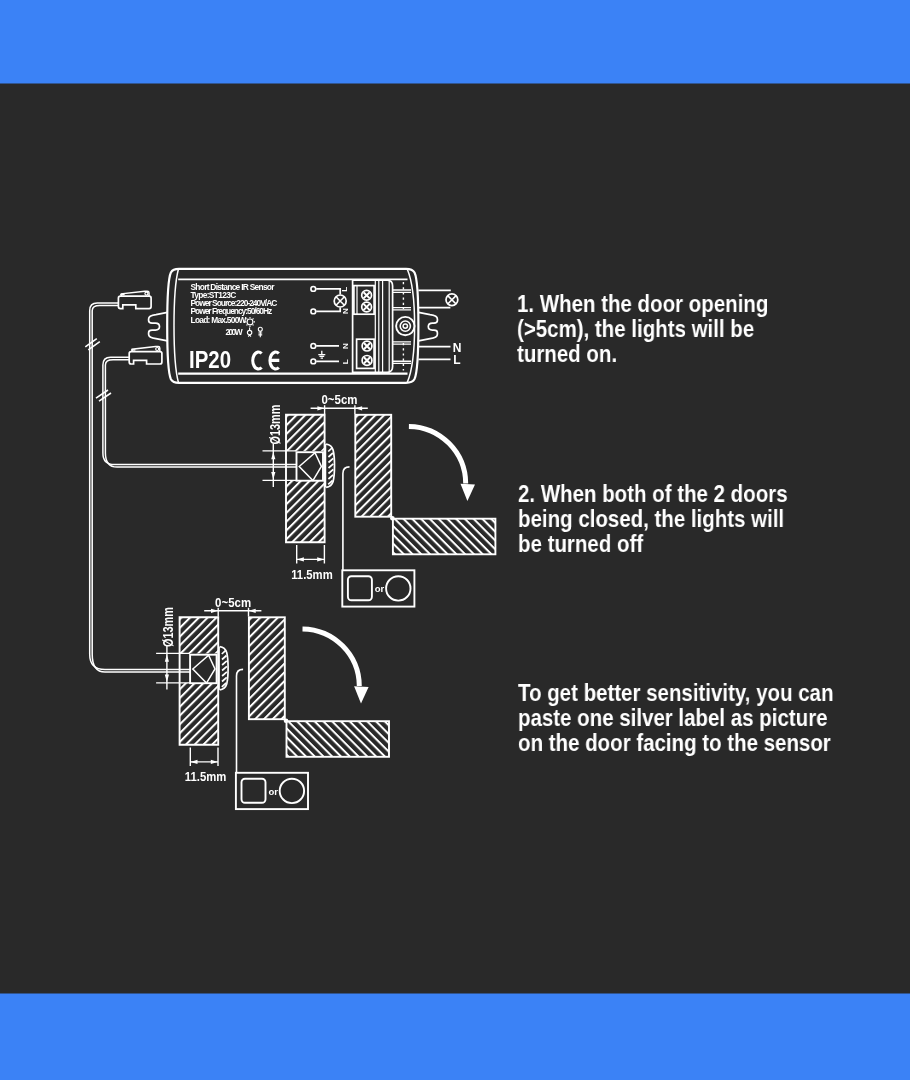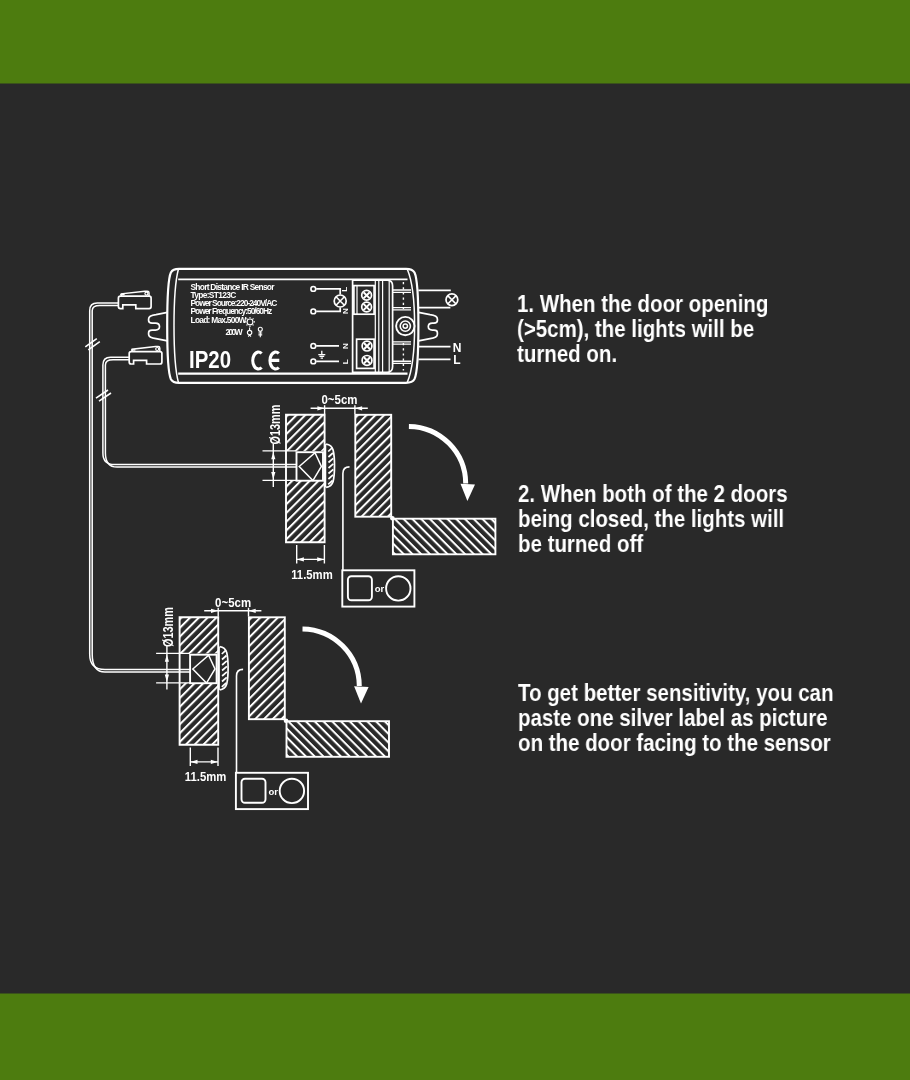--- a/index.html
+++ b/index.html
@@ -1,17 +1,17 @@
 <!DOCTYPE html>
 <html><head>
 <meta charset="utf-8">
 <style>
 html,body{margin:0;padding:0;}
 body{width:910px;height:1080px;background:#ffffff;font-family:"Liberation Sans",sans-serif;overflow:hidden;}
-.stage{position:relative;width:910px;height:1080px;background:#4d7c0f;opacity:0.999;will-change:opacity;}
+.stage{position:relative;width:910px;height:1080px;background:#3b82f6;opacity:0.999;will-change:opacity;}
 svg{position:absolute;left:0;top:0;will-change:transform;}
 .para{position:absolute;color:#ffffff;font-weight:bold;font-size:24px;line-height:25.15px;letter-spacing:0;white-space:nowrap;will-change:transform;transform:scaleX(0.853);transform-origin:0 0;}
 </style>
 </head>
 <body>
 <div class="stage">
 <svg width="910" height="1080" viewBox="0 0 910 1080">
 <defs>
 <pattern id="hA" width="20" height="6.2" patternUnits="userSpaceOnUse" patternTransform="rotate(-45)">
 <rect x="0" y="0" width="20" height="2" fill="#ffffff"></rect>

